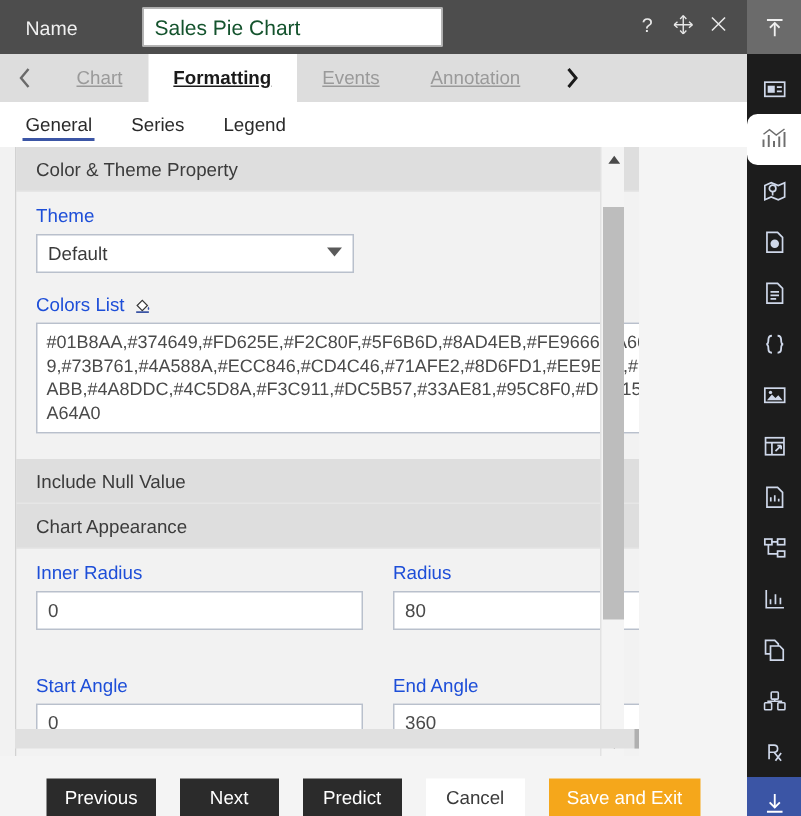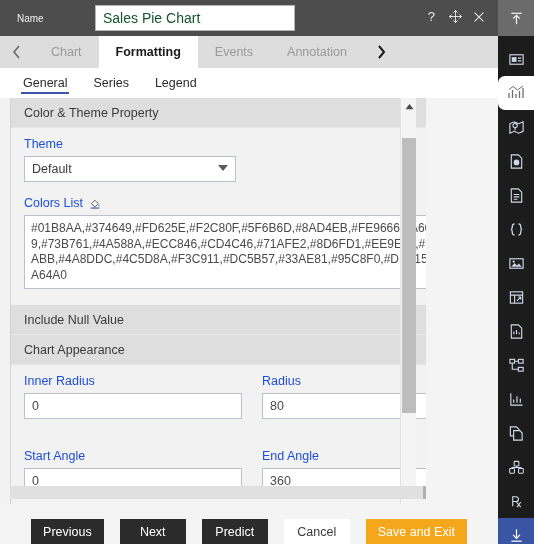--- a/index.html
+++ b/index.html
@@ -18,21 +18,21 @@
 
   
   .titlebar {
     position: absolute; left: 0; top: 0;
     width: 498px; height: 36px;
     background: #4d4d4d;
     display: flex; align-items: center;
   }
   .titlebar-label {
     color: #f0f0f0;
-    font-size: 10px;
+    font-size: 13px;
     margin-left: 17px;
     width: 78px;
   }
   .name-input {
     width: 200px; height: 26px;
     background: #ffffff;
     border: 1px solid #b5b5b5;
     font-size: 14px;
     color: #14532d;
     padding: 0 7px;
@@ -65,34 +65,35 @@
   .tab-arrow.right { background: #dddddd; color: #1a1a1a; }
   .tab {
     flex: 0 0 auto;
     display: flex; align-items: center; justify-content: center;
     font-size: 12.5px;
     color: #9a9a9a;
     background: #dddddd;
     padding: 0 17px;
     cursor: pointer;
     white-space: nowrap;
+    text-decoration: underline;
   }
   .tab.active {
     background: #ffffff;
     color: #1a1a1a;
     font-weight: bold;
   }
 
   
   .subtabbar {
     position: absolute; left: 0; top: 68px;
     width: 498px; height: 30px;
     background: #ffffff;
     display: flex; align-items: center;
-    padding-left: 10px;
+    padding-left: 4px;
   }
   .subtab {
     font-size: 12.5px;
     color: #2a2a2a;
     padding: 0 13px;
     position: relative;
     cursor: pointer;
     line-height: 28px;
   }
   .subtab.active::after {

